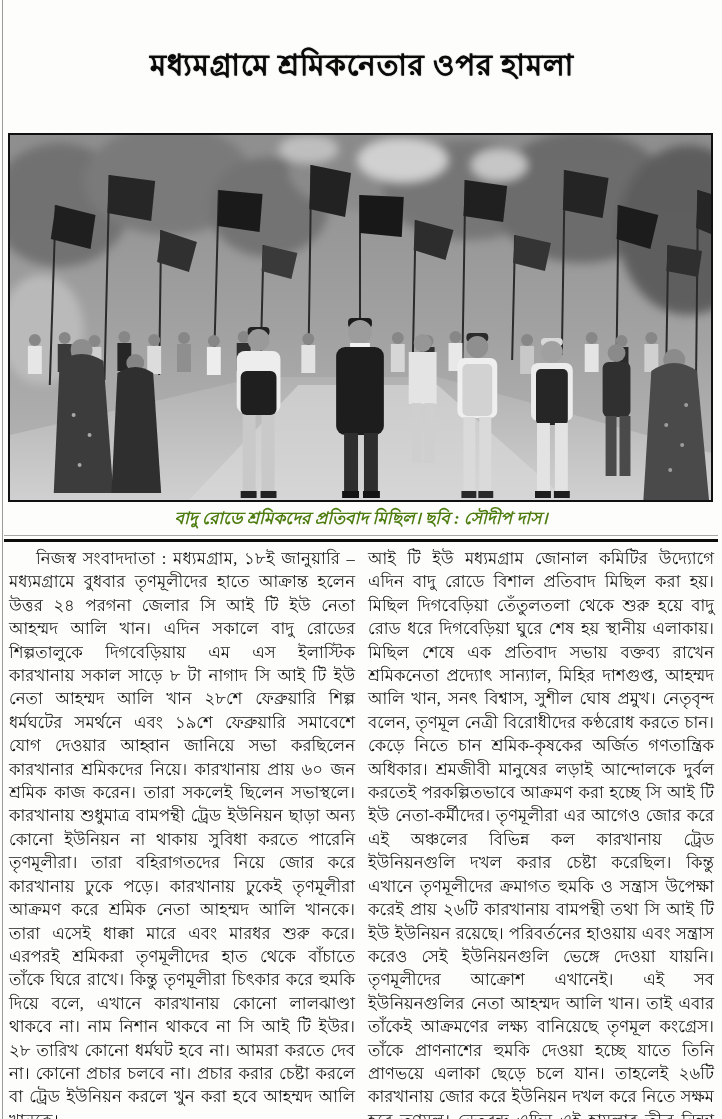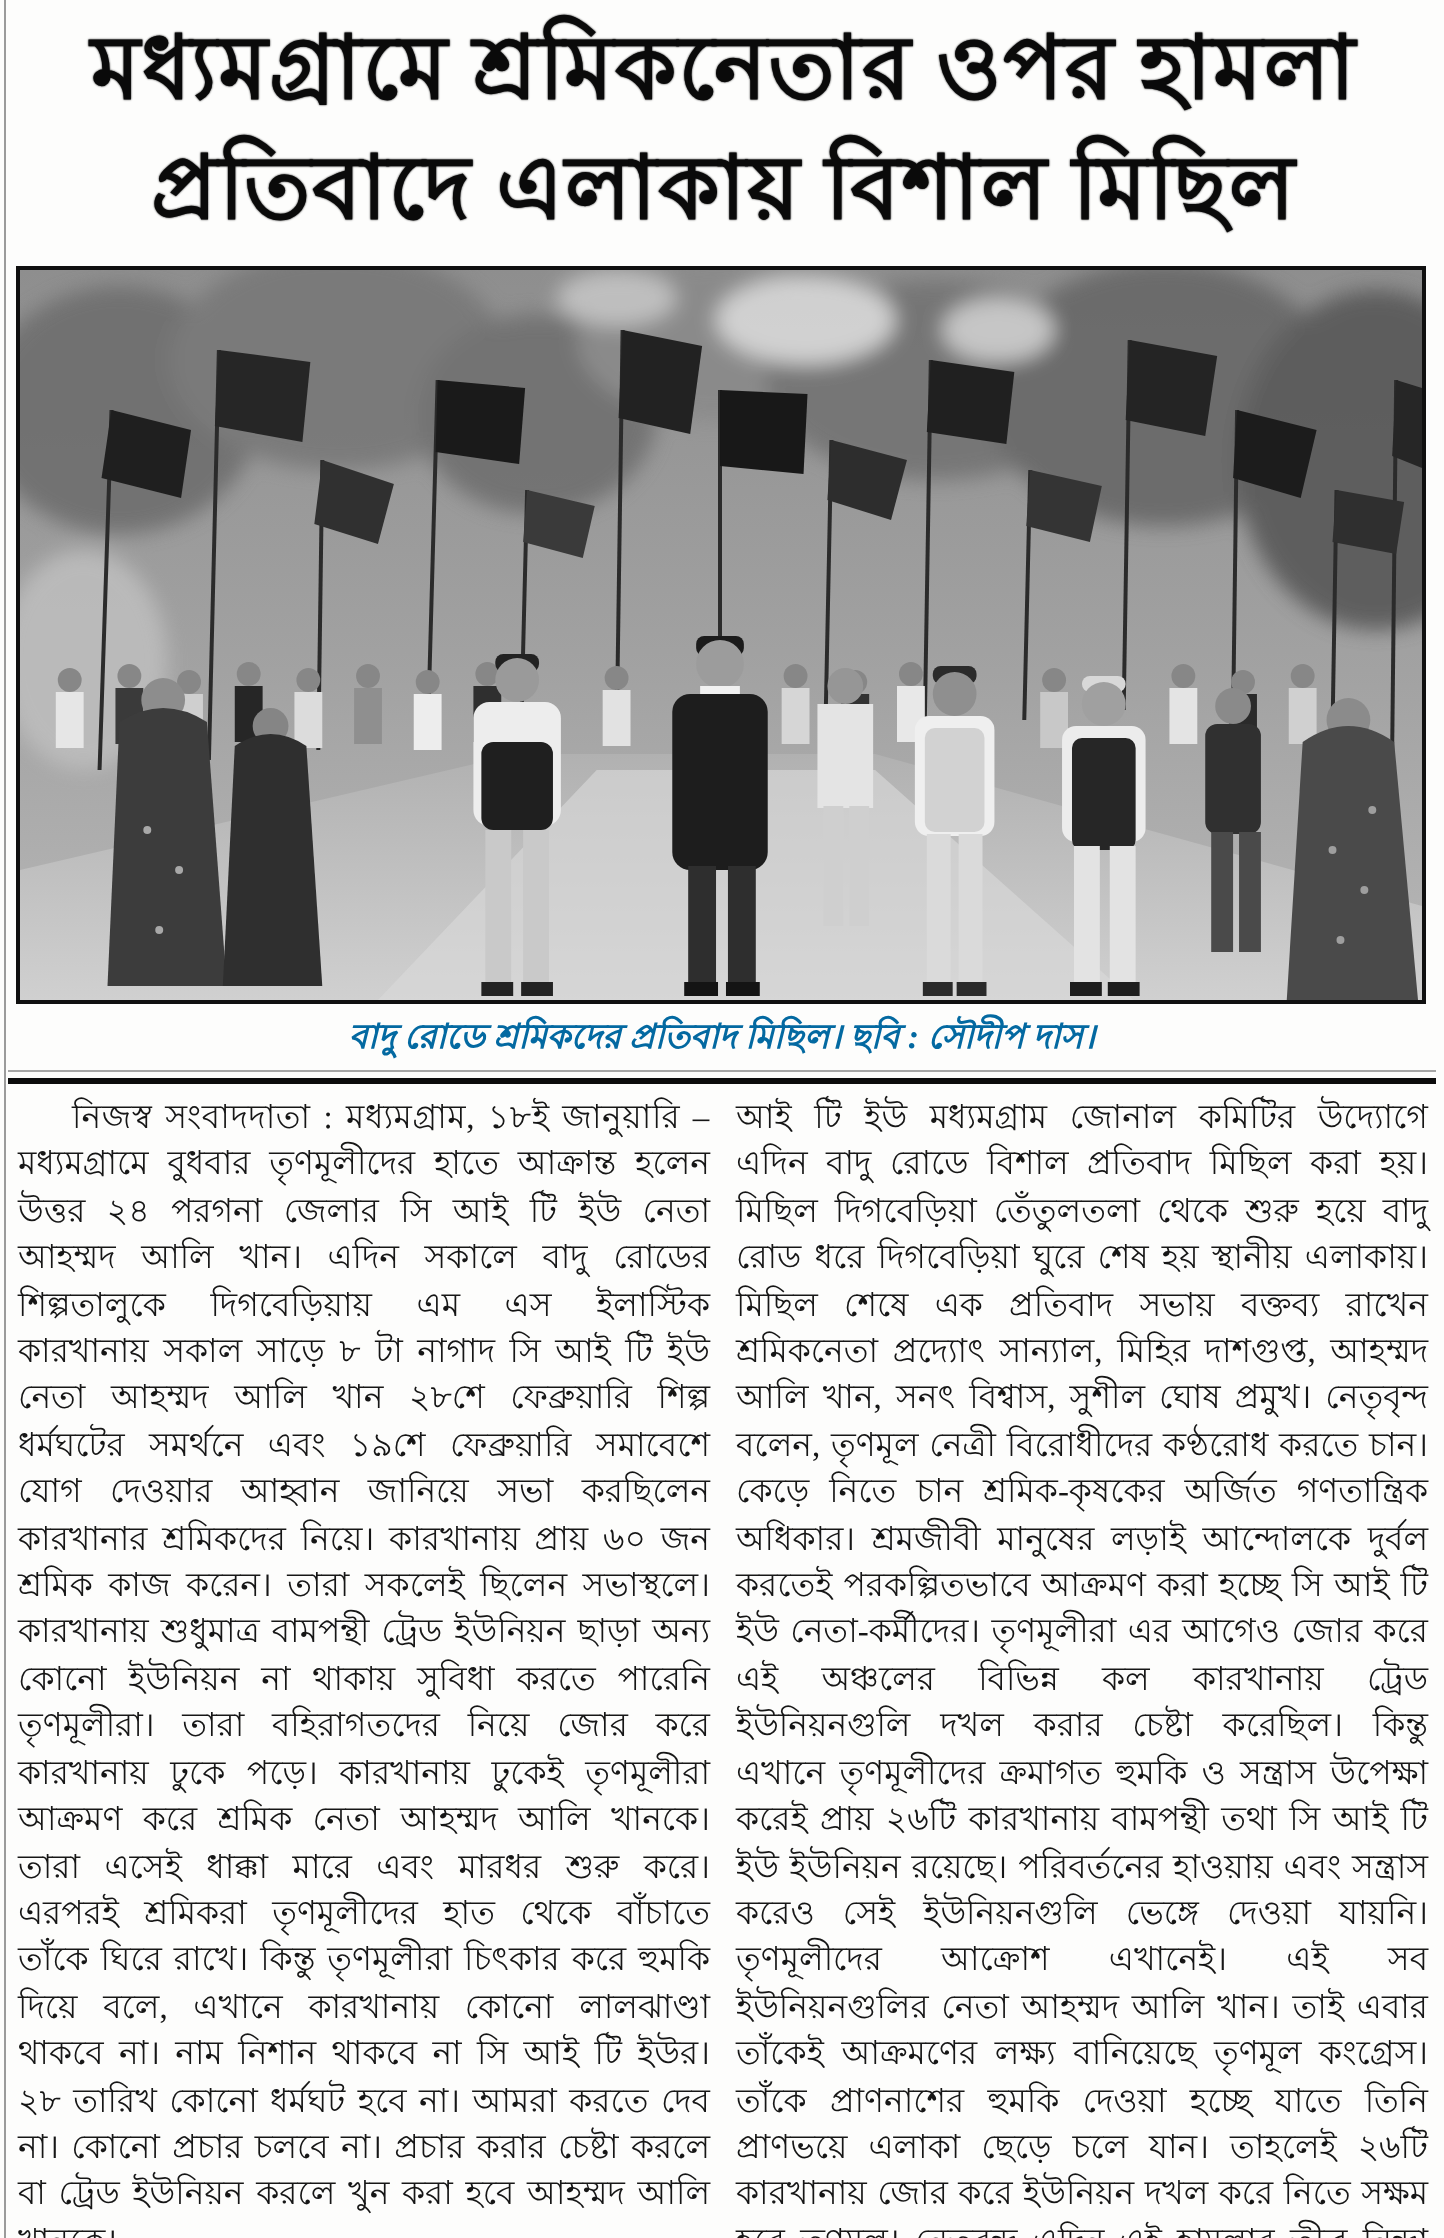--- a/index.html
+++ b/index.html
@@ -20,21 +20,21 @@
     background:#9b9b9b;
   }
   
   .headline{
     position:absolute;top:0;left:6px;width:712px;height:130px;
     display:flex;flex-direction:column;justify-content:center;align-items:center;
     text-align:center;
   }
   .headline .hl{
     font-weight:bold;
-    font-size:44px;
+    font-size:29px;
     line-height:60px;
     letter-spacing:1px;
     color:#0a0a0a;
     text-shadow:0 0 1px #000;
     white-space:nowrap;
   }
   
   .photo-frame{
     position:absolute;top:133px;left:8px;width:705px;height:369px;
     border:2px solid #101010;
@@ -43,21 +43,21 @@
   }
   .photo-frame svg{display:block;width:100%;height:100%;}
   
   .photo-caption{
     position:absolute;top:506px;left:8px;width:706px;
     text-align:center;
     font-style:italic;
     font-weight:bold;
     font-size:17px;
     line-height:26px;
-    color:#0369a1;
+    color:#4d7c0f;
   }
   .caption-divider-thin{
     position:absolute;top:535px;left:4px;width:714px;height:1px;
     background:#a6a6a6;
   }
   .caption-divider-thick{
     position:absolute;top:539px;left:4px;width:714px;height:3px;
     background:#0c0c0c;
   }
   
@@ -85,21 +85,20 @@
 </style>
 </head>
 <body>
 
 <div class="page">
 
   <div class="left-edge-rule"></div>
 
   <div class="headline">
     <div class="hl">মধ্যমগ্রামে শ্রমিকনেতার ওপর হামলা</div>
-    <div class="hl">প্রতিবাদে এলাকায় বিশাল মিছিল</div>
   </div>
 
   <div class="photo-frame">
     <svg viewBox="0 0 705 365" preserveAspectRatio="none" aria-hidden="true">
       <defs>
         <linearGradient id="bgG" x1="0" y1="0" x2="0" y2="1">
           <stop offset="0" stop-color="#8e8e8e"></stop>
             <stop offset="0.55" stop-color="#a2a2a2"></stop>
             <stop offset="1" stop-color="#b8b8b8"></stop>
         </linearGradient>

